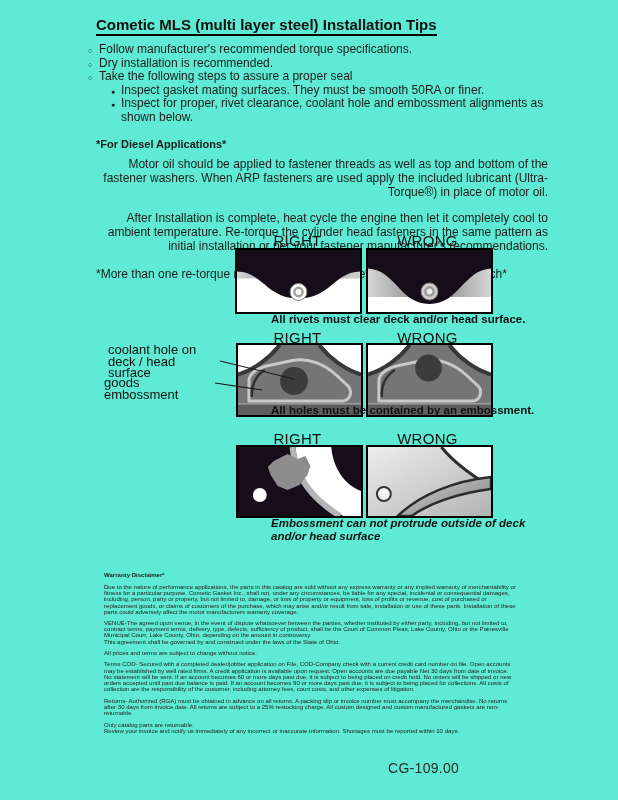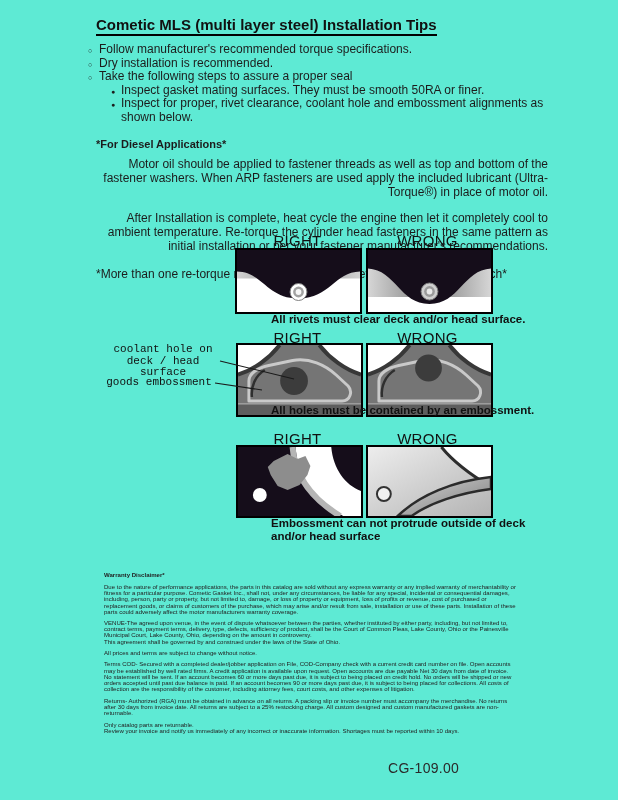--- a/index.html
+++ b/index.html
@@ -16,21 +16,21 @@
   .tips .b2::before{content:"●";position:absolute;left:21px;top:1px;font-size:7px;}
   .diesel-h{font-size:11px;font-weight:bold;margin:13px 0 7px 6px;}
   .para{font-size:12px;line-height:14px;margin:0 0 12px 6px;width:452px;text-align:right;}
   .note{font-size:12px;margin:14px 0 0 6px;}
   
   .fig-label{position:absolute;width:127px;text-align:center;font-size:15px;font-weight:500;
              letter-spacing:.3px;color:#111;}
   .fig-box{position:absolute;width:123px;border:2px solid #000;background:#fff;}
   .fig-box svg{display:block;width:100%;height:100%;}
   .fig-caption{position:absolute;font-size:11.5px;font-weight:bold;color:#111;line-height:13px;margin-left:34px;}
-  .ann{position:absolute;font-size:11px;line-height:11.5px;text-align:center;color:#111;font-family:Liberation Mono, monospace;}
+  .ann{position:absolute;font-size:13px;line-height:11.5px;text-align:left;color:#111;}
   .leaders{position:absolute;left:120px;top:340px;width:190px;height:70px;z-index:6;pointer-events:none;}
   
   .disclaimer{position:absolute;left:104px;top:572px;width:750px;
               transform:scale(0.55);transform-origin:top left;
               font-size:11px;line-height:11.4px;color:#222;}
   .disclaimer .dh{font-weight:bold;margin:0 0 10px 0;}
   .disclaimer p{margin:0 0 9px 0;}
   .disclaimer p.no-gap{margin:0;}
   .pagenum{position:absolute;left:388px;top:760px;font-size:14px;letter-spacing:.3px;color:#2a2a2a;}
 </style>
@@ -168,21 +168,21 @@
         </linearGradient>
       </defs>
       <rect width="124" height="69" fill="url(#p3bg)"></rect>
       <path d="M74,0 H124 V40 C104,28 86,15 74,0 Z" fill="#ffffff"></path>
       <path d="M74,0 C86,15 104,28 124,40" stroke="#2d2d2d" stroke-width="3" fill="none"></path>
       <path d="M30,69 C52,48 86,34 124,30 L124,42 C92,46 62,56 44,69 Z" fill="url(#p3band)" stroke="#2b2b2b" stroke-width="2.5"></path>
       <circle cx="16" cy="47" r="7" fill="#f2f2f2" stroke="#333333" stroke-width="2"></circle>
     </svg>
   </div>
 
-  <div class="fig-caption" style="left:237px;top:517px;width:280px;">Embossment can not protrude outside of deck and/or head surface</div>
+  <div class="fig-caption" style="left:237px;top:517px;width:280px;font-style:italic;">Embossment can not protrude outside of deck and/or head surface</div>
 
   <div class="disclaimer">
     <div class="dh">Warranty Disclaimer*</div>
     <p>Due to the nature of performance applications, the parts in this catalog are sold without any express warranty or any implied warranty of merchantability or fitness for a particular purpose.  Cometic Gasket Inc., shall not, under any circumstances, be liable for any special, incidental or consequential damages, including, person, party or property, but not limited to, damage, or loss of property or equipment, loss of profits or revenue, cost of purchased or replacement goods, or claims of customers of the purchase, which may arise and/or result from sale, installation or use of these parts.  Installation of these parts could adversely affect the motor manufacturers warranty coverage.</p>
     <p class="no-gap">VENUE-The agreed upon venue, in the event of dispute whatsoever between the parties, whether instituted by either party, including, but not limited to, contract terms, payment terms, delivery, type, defects, sufficiency of product, shall be the Court of Common Pleas, Lake County, Ohio or the Painesville Municipal Court, Lake County, Ohio, depending on the amount in controversy.</p>
     <p>This agreement shall be governed by and construed under the laws of the State of Ohio.</p>
     <p>All prices and terms are subject to change without notice.</p>
     <p>Terms COD- Secured with a completed dealer/jobber application on File, COD-Company check with a current credit card number on file.  Open accounts may be established by well rated firms.  A credit application is available upon request.  Open accounts are due payable Net 30 days from date of invoice.  No statement will be sent.  If an account becomes 60 or more days past due, it is subject to being placed on credit hold.  No orders will be shipped or new orders accepted until past due balance is paid.  If an account becomes 90 or more days past due, it is subject to being placed for collections.  All costs of collection are the responsibility of the customer, including attorney fees, court costs, and other expenses of litigation.</p>
     <p>Returns- Authorized (RGA) must be obtained in advance on all returns.  A packing slip or invoice number must accompany the merchandise.  No returns after 30 days from invoice date.  All returns are subject to a 25% restocking charge.  All custom designed and custom manufactured gaskets are non-returnable.</p>
     <p class="no-gap">Only catalog parts are returnable.</p>

